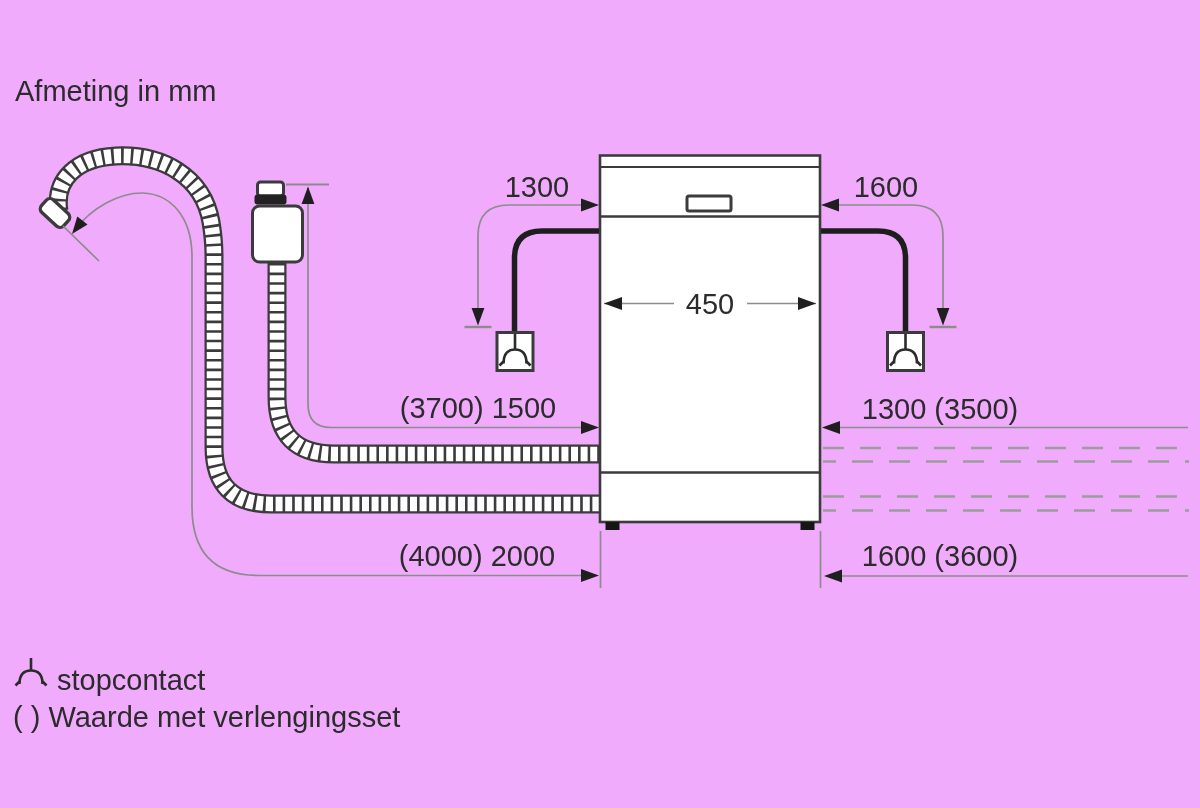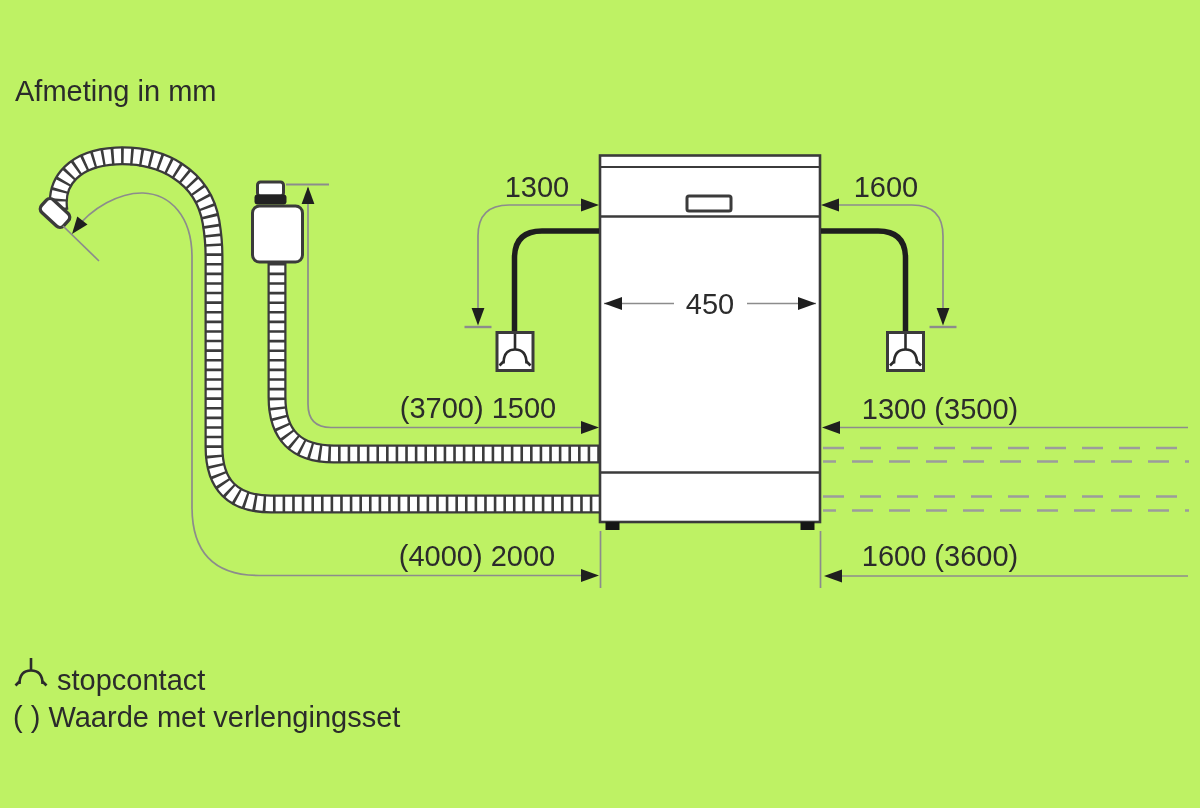--- a/index.html
+++ b/index.html
@@ -1,16 +1,16 @@
 <!DOCTYPE html>
 <html><head>
 <meta charset="utf-8">
 <style>
   html,body{margin:0;padding:0;background:#fff;}
-  .stage{position:relative;width:1200px;height:808px;background:#bef264;overflow:hidden;
+  .stage{position:relative;width:1200px;height:808px;background:#f0abfc;overflow:hidden;
          font-family:"Liberation Sans","DejaVu Sans",sans-serif;}
   svg{display:block;}
   text{font-family:"Liberation Sans","DejaVu Sans",sans-serif;fill:#2b2b2b;}
   .dim-label{font-size:29px;}
   .title{font-size:29px;}
   .legend{font-size:29px;}
 </style>
 </head>
 <body>
 

